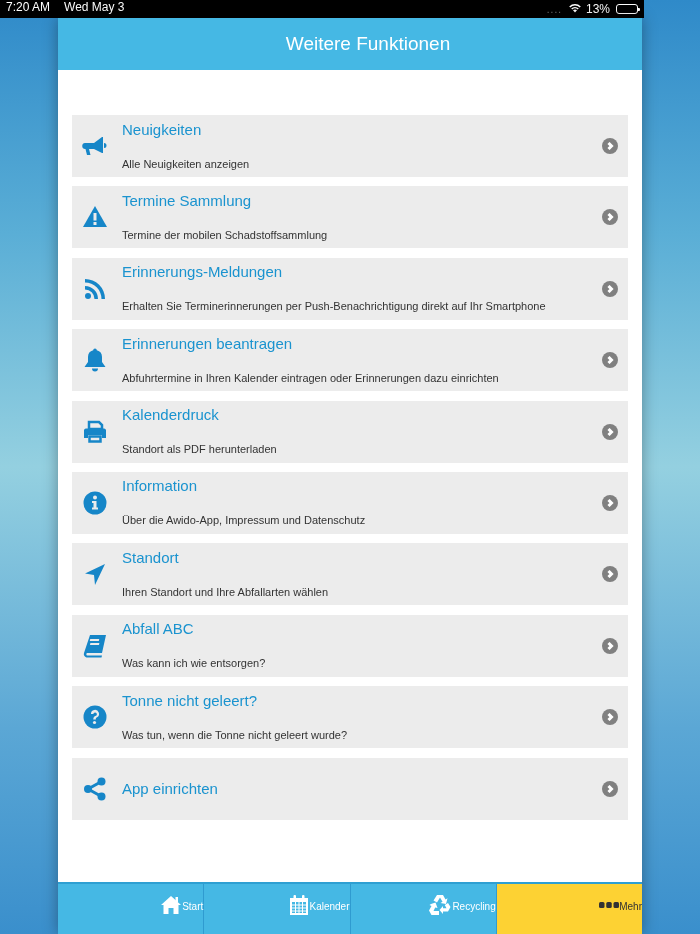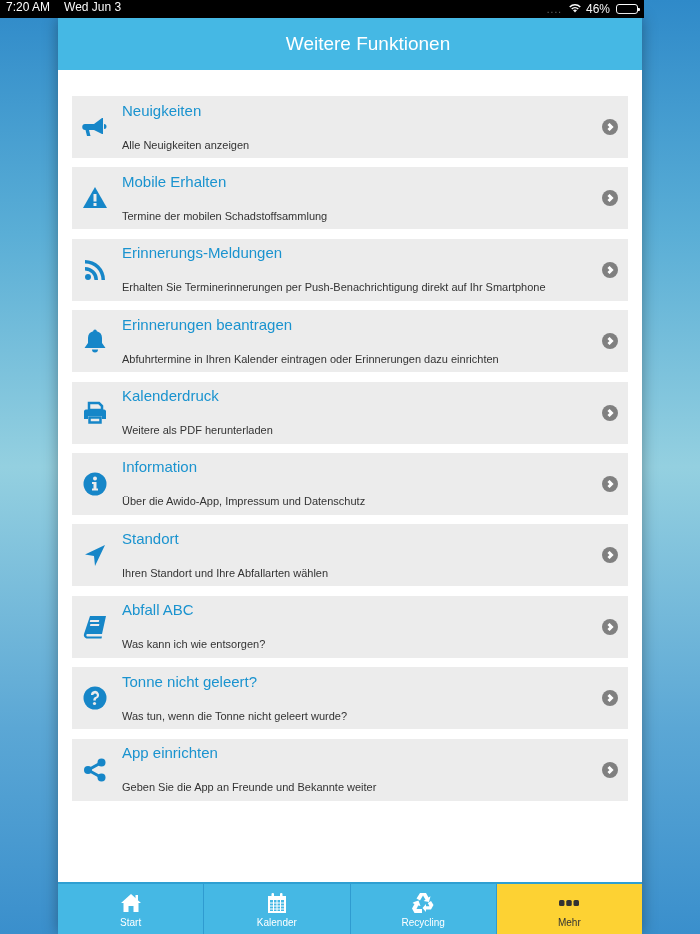--- a/index.html
+++ b/index.html
@@ -28,21 +28,21 @@
     position: absolute; left: 58px; top: 18px; width: 584px; height: 916px;
     background: #fff;
     box-shadow: 0 0 14px rgba(0,0,0,0.35);
   }
   .header {
     height: 52px; background: #45b8e4; color: #fff;
     display: flex; align-items: center; justify-content: center;
     font-size: 19px;
     padding-left: 36px;
   }
-  .list { position: absolute; left: 14px; top: 78px; width: 556px; }
+  .list { position: absolute; left: 14px; top: 97px; width: 556px; }
   .item {
     height: 62px; background: #ececec; margin-bottom: 9.4px;
     display: flex; align-items: center; position: relative; cursor: pointer;
   }
   .item .icon {
     width: 26px; height: 26px; margin-left: 10px; margin-right: 14px;
     display: flex; align-items: center; justify-content: center;
   }
   .item .icon svg { width: 26px; height: 26px; fill: #1686c8; }
   .item .texts { display: flex; flex-direction: column; }
@@ -54,45 +54,45 @@
     display: flex; align-items: center; justify-content: center;
   }
   .item .chev svg { width: 8px; height: 8px; fill: none; stroke: #fff; stroke-width: 3; }
 
   .tabbar {
     position: absolute; left: 0; top: 864px; width: 584px; height: 52px;
     display: flex; border-top: 2px solid #2e9fd2;
   }
   .tab {
     flex: 1; background: #45b8e4; color: #fff;
-    display: flex; flex-direction: column; align-items: center; justify-content: flex-end;
+    display: flex; flex-direction: row; align-items: center; justify-content: flex-end;
     padding-bottom: 6px; font-size: 10px; border-right: 1px solid #2f9bd0; cursor: pointer;
   }
   .tab:last-child { border-right: none; }
   .tab.active { background: #fdd233; color: #333; }
   .tab .ticon { height: 24px; display: flex; align-items: center; justify-content: center; margin-bottom: 2px; }
   .tab .ticon svg { fill: #fff; }
   .tab.active .ticon svg { fill: #333; }
 </style>
 </head>
 <body>
 
 <div class="statusbar">
   <span class="time">7:20 AM</span>
-  <span>Wed Jun 3</span>
+  <span>Wed May 3</span>
   <div class="right">
     <span class="dots">....</span>
     <span>
       <svg width="14" height="11" viewBox="0 0 14 11">
           <path d="M7 10.5 L5 8.3 A3 3 0 0 1 9 8.3 Z" fill="#fff"></path>
           <path d="M3.2 6.4 A5.5 5.5 0 0 1 10.8 6.4 L9.7 7.5 A4 4 0 0 0 4.3 7.5 Z" fill="#fff"></path>
           <path d="M1.2 4.4 A8.4 8.4 0 0 1 12.8 4.4 L11.7 5.5 A6.8 6.8 0 0 0 2.3 5.5 Z" fill="#fff"></path>
         </svg>
     </span>
-    <span>46%</span>
+    <span>13%</span>
     <span class="battery"><span class="fill"></span></span>
   </div>
 </div>
 
 <div class="panel">
   <div class="header">
     <span>Weitere Funktionen</span>
   </div>
 
   <div class="list">
@@ -116,21 +116,21 @@
 
     <div class="item">
       <span class="icon">
         <svg viewBox="0 0 26 26">
             <path d="M13 2 L25 23 L1 23 Z"></path>
             <rect x="11.5" y="9" width="3" height="7.5" fill="#ececec"></rect>
             <rect x="11.5" y="18" width="3" height="3" fill="#ececec"></rect>
           </svg>
       </span>
       <div class="texts">
-        <span class="title">Mobile Erhalten</span>
+        <span class="title">Termine Sammlung</span>
         <span class="sub">Termine der mobilen Schadstoffsammlung</span>
       </div>
       <span class="chev">
           <svg viewBox="0 0 8 8">
             <path d="M2.5 1 L5.5 4 L2.5 7"></path>
           </svg>
         </span>
     </div>
 
     <div class="item">
@@ -172,21 +172,21 @@
     <div class="item">
       <span class="icon">
         <svg viewBox="0 0 26 26">
             <path d="M7 3 L17 3 L20 6 L20 10 L7 10 Z" fill="none" stroke="#1686c8" stroke-width="2.5"></path>
             <path d="M2 11 A2 2 0 0 1 4 9.5 L22 9.5 A2 2 0 0 1 24 11 L24 19 L20 19 L20 16 L6 16 L6 19 L2 19 Z"></path>
             <rect x="7.5" y="17.5" width="11" height="5" fill="none" stroke="#1686c8" stroke-width="2.5"></rect>
           </svg>
       </span>
       <div class="texts">
         <span class="title">Kalenderdruck</span>
-        <span class="sub">Weitere als PDF herunterladen</span>
+        <span class="sub">Standort als PDF herunterladen</span>
       </div>
       <span class="chev">
           <svg viewBox="0 0 8 8">
             <path d="M2.5 1 L5.5 4 L2.5 7"></path>
           </svg>
         </span>
     </div>
 
     <div class="item">
       <span class="icon">
@@ -267,21 +267,20 @@
       <span class="icon">
         <svg viewBox="0 0 26 26">
             <circle cx="19.5" cy="5.5" r="4"></circle>
             <circle cx="6" cy="13" r="4"></circle>
             <circle cx="19.5" cy="20.5" r="4"></circle>
             <path d="M6 13 L19.5 5.5 M6 13 L19.5 20.5" stroke="#1686c8" stroke-width="3"></path>
           </svg>
       </span>
       <div class="texts">
         <span class="title">App einrichten</span>
-        <span class="sub">Geben Sie die App an Freunde und Bekannte weiter</span>
       </div>
       <span class="chev">
           <svg viewBox="0 0 8 8">
             <path d="M2.5 1 L5.5 4 L2.5 7"></path>
           </svg>
         </span>
     </div>
   </div>
 
   <div class="tabbar">

